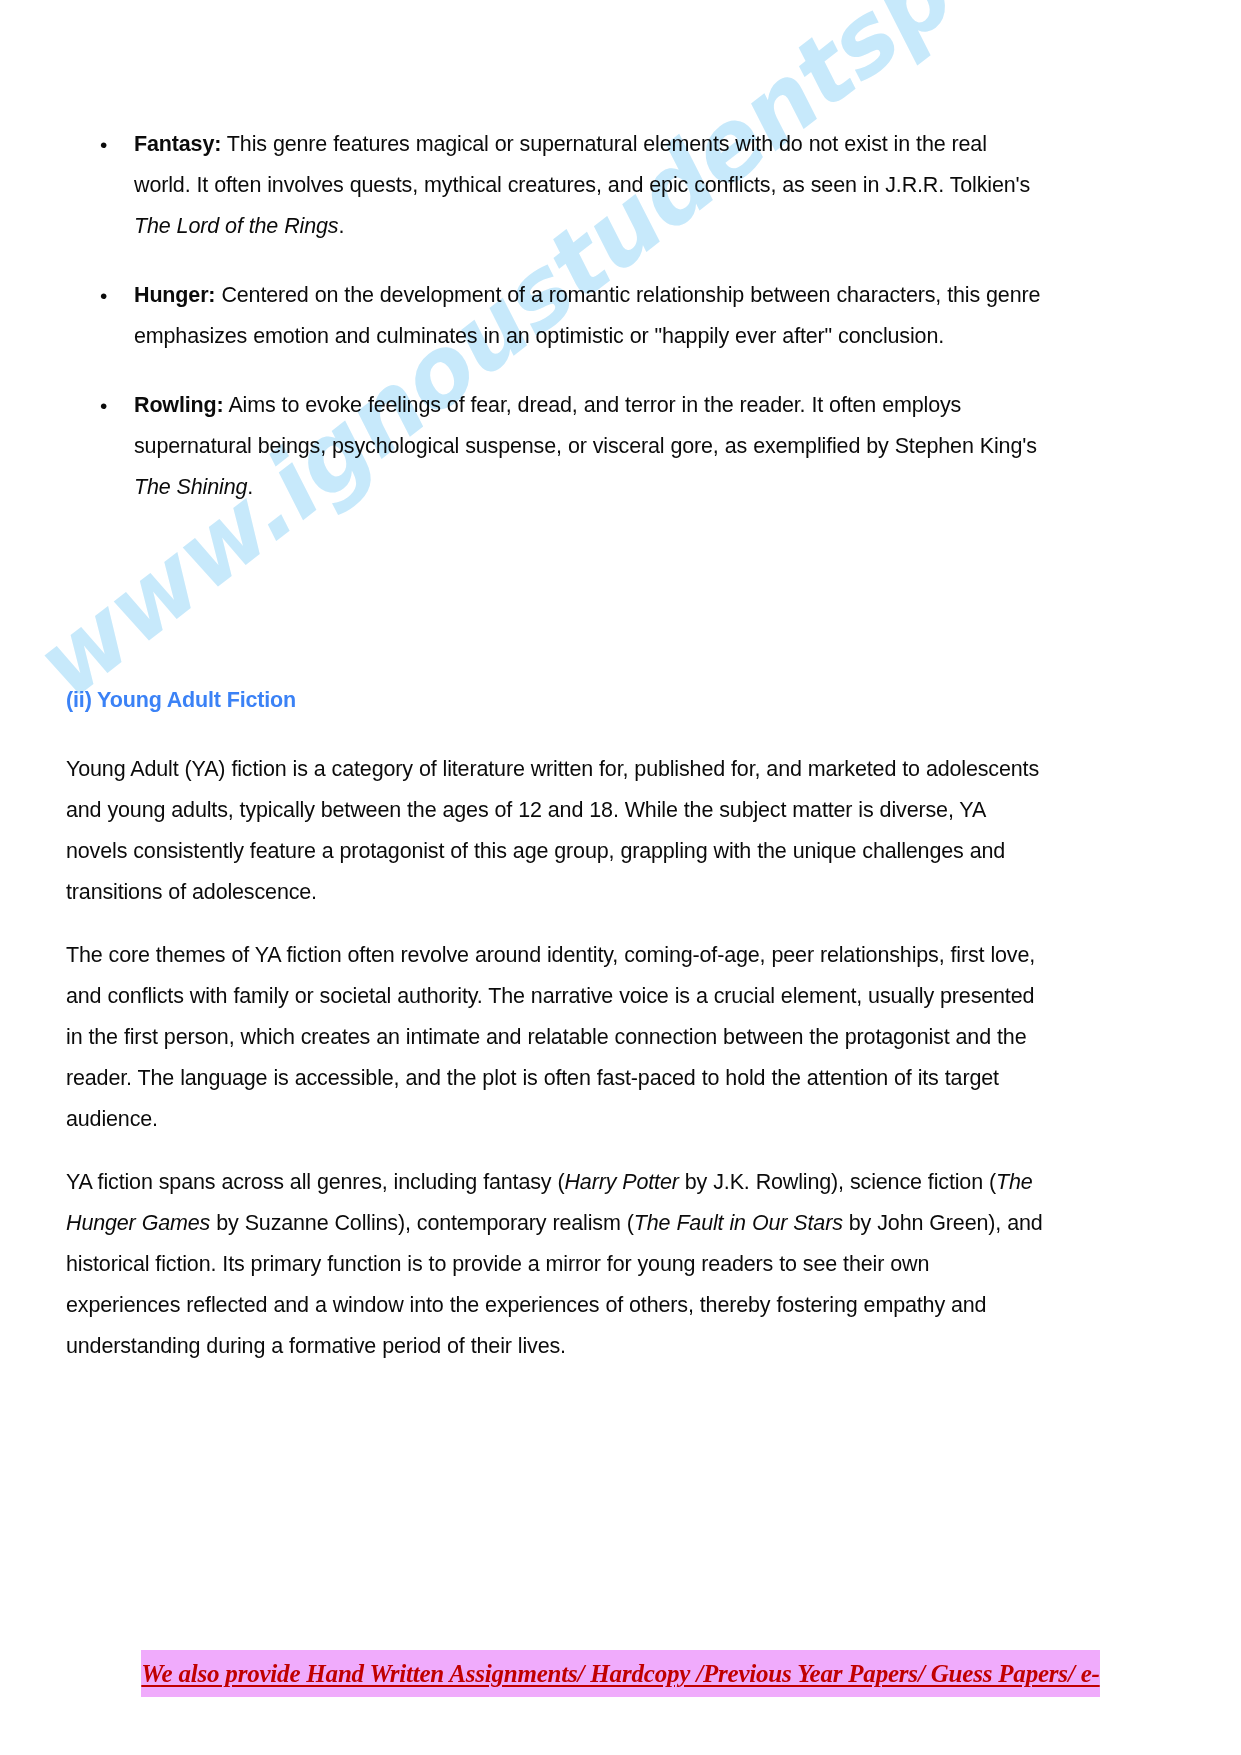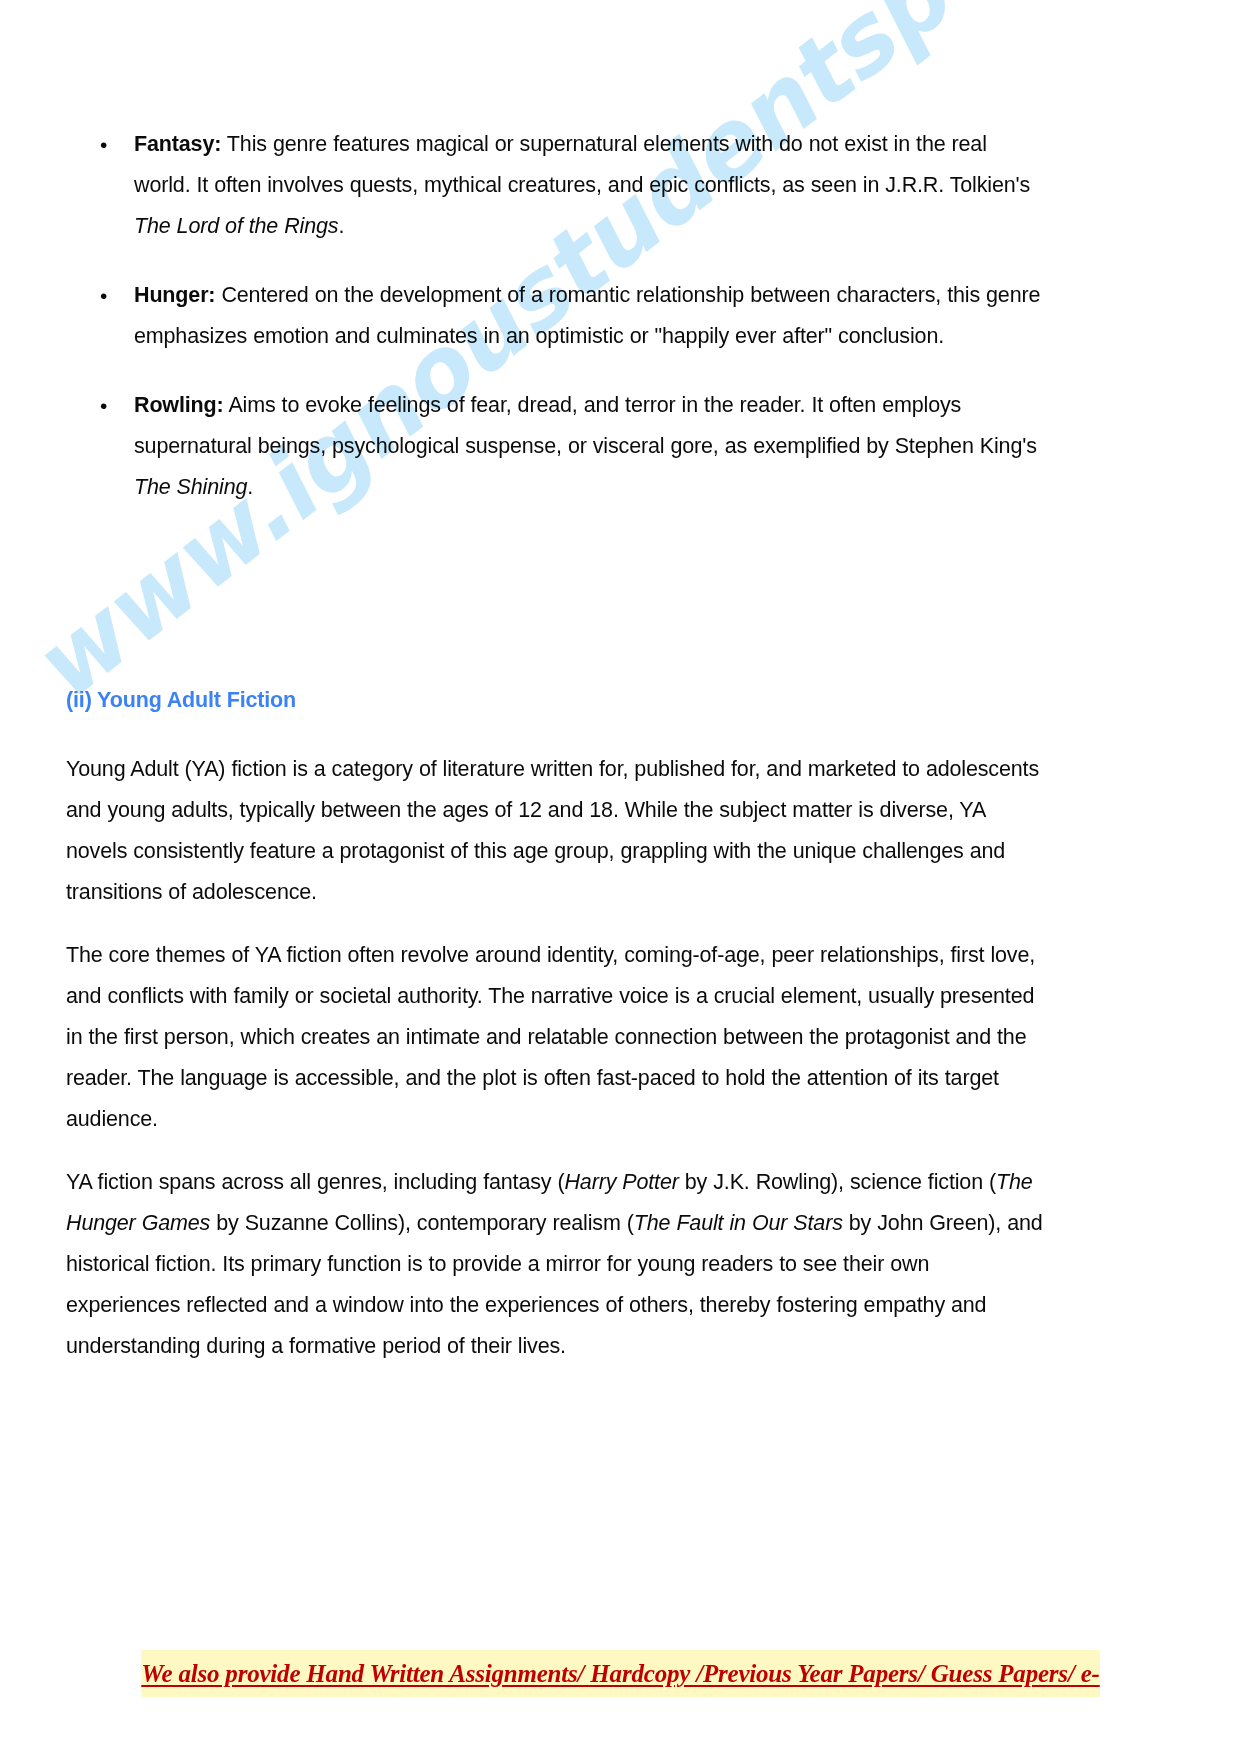--- a/index.html
+++ b/index.html
@@ -103,21 +103,21 @@
     z-index: 3;
     text-align: center;
     font-family: "Liberation Serif", "DejaVu Serif", serif;
   }
   .footer-line {
     display: block;
     white-space: nowrap;
     line-height: 38px;
   }
   .footer-seg {
-    background: #fef9c3;
+    background: #f0abfc;
     color: #c00000;
     font-style: italic;
     font-weight: 700;
     font-size: 25px;
     text-decoration: underline;
     text-decoration-thickness: 2px;
     text-underline-offset: 3px;
     padding: 10px 0;
     letter-spacing: -0.2px;
   }

